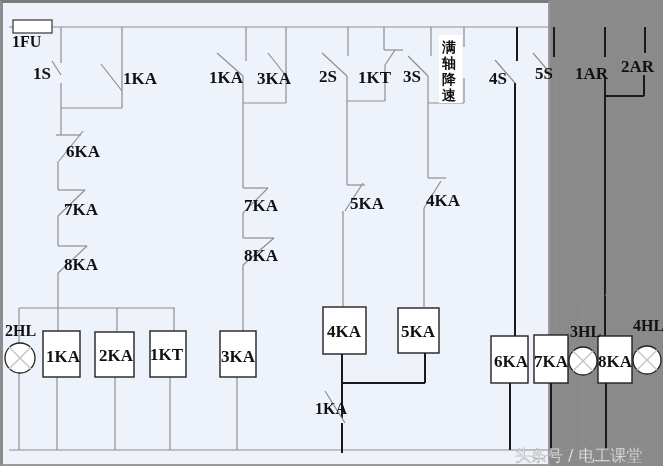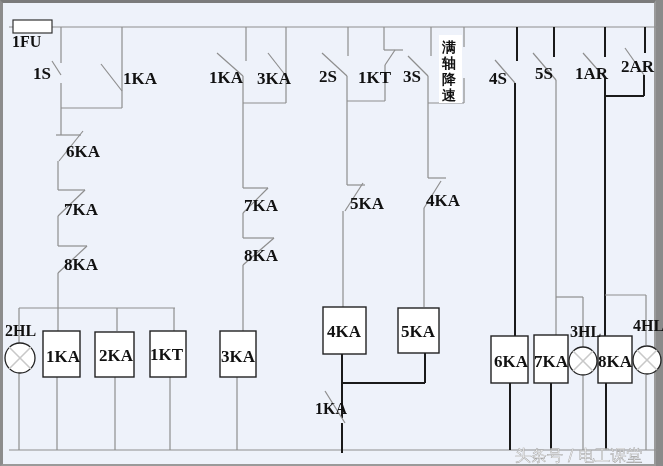--- a/index.html
+++ b/index.html
@@ -1,18 +1,18 @@
 <!DOCTYPE html>
 <html><head>
 <meta charset="utf-8">
 <style>
   html, body { margin: 0; padding: 0; }
   body { width: 663px; height: 466px; overflow: hidden; background: #8a8a8a; }
   #frame {
-    position: absolute; left: 0; top: 0; width: 656px; height: 466px;
+    position: absolute; left: 0; top: 0; width: 550px; height: 466px;
     box-sizing: border-box;
     border-top: 3px solid #7b7b7b;
     border-left: 3px solid #8c8c8c;
     border-right: 2px solid #9a9a9a;
     border-bottom: 2px solid #9a9a9a;
     background: #eef2fa;
   }
   svg { position: absolute; left: 0; top: 0; }
   .lbl { font-family: "Liberation Serif", "DejaVu Serif", serif; font-weight: bold; fill: #111; }
   .thin { stroke: #8e8e8e; stroke-width: 1.2; fill: none; }

